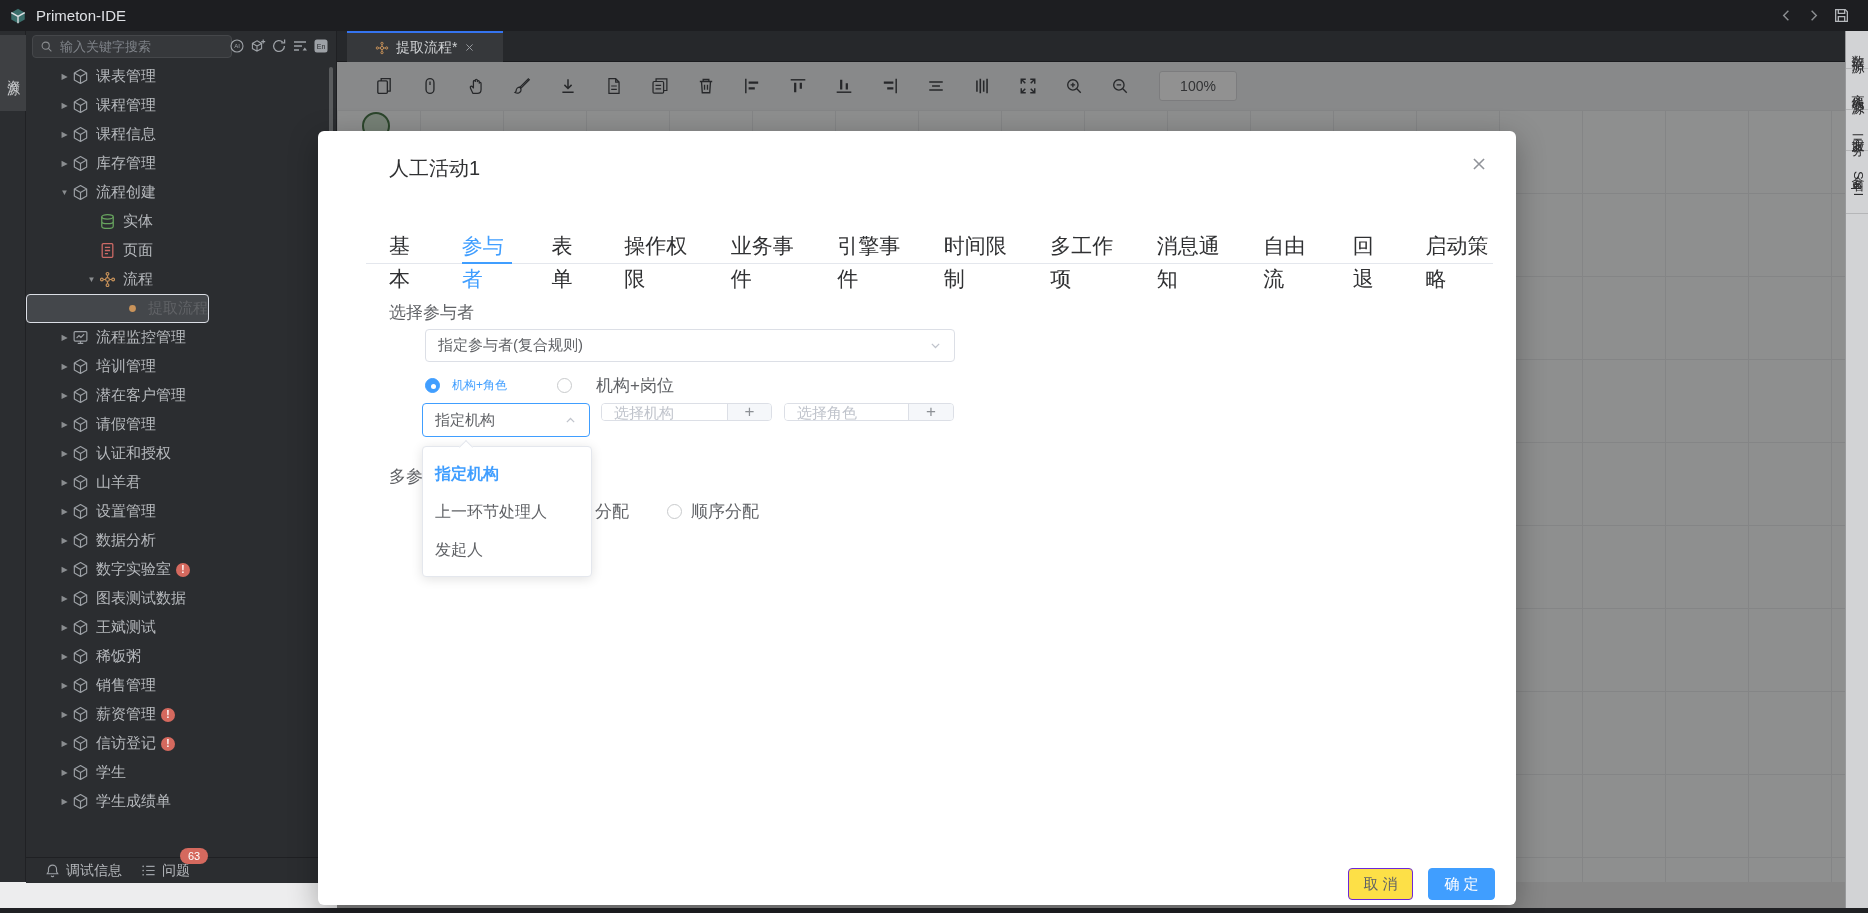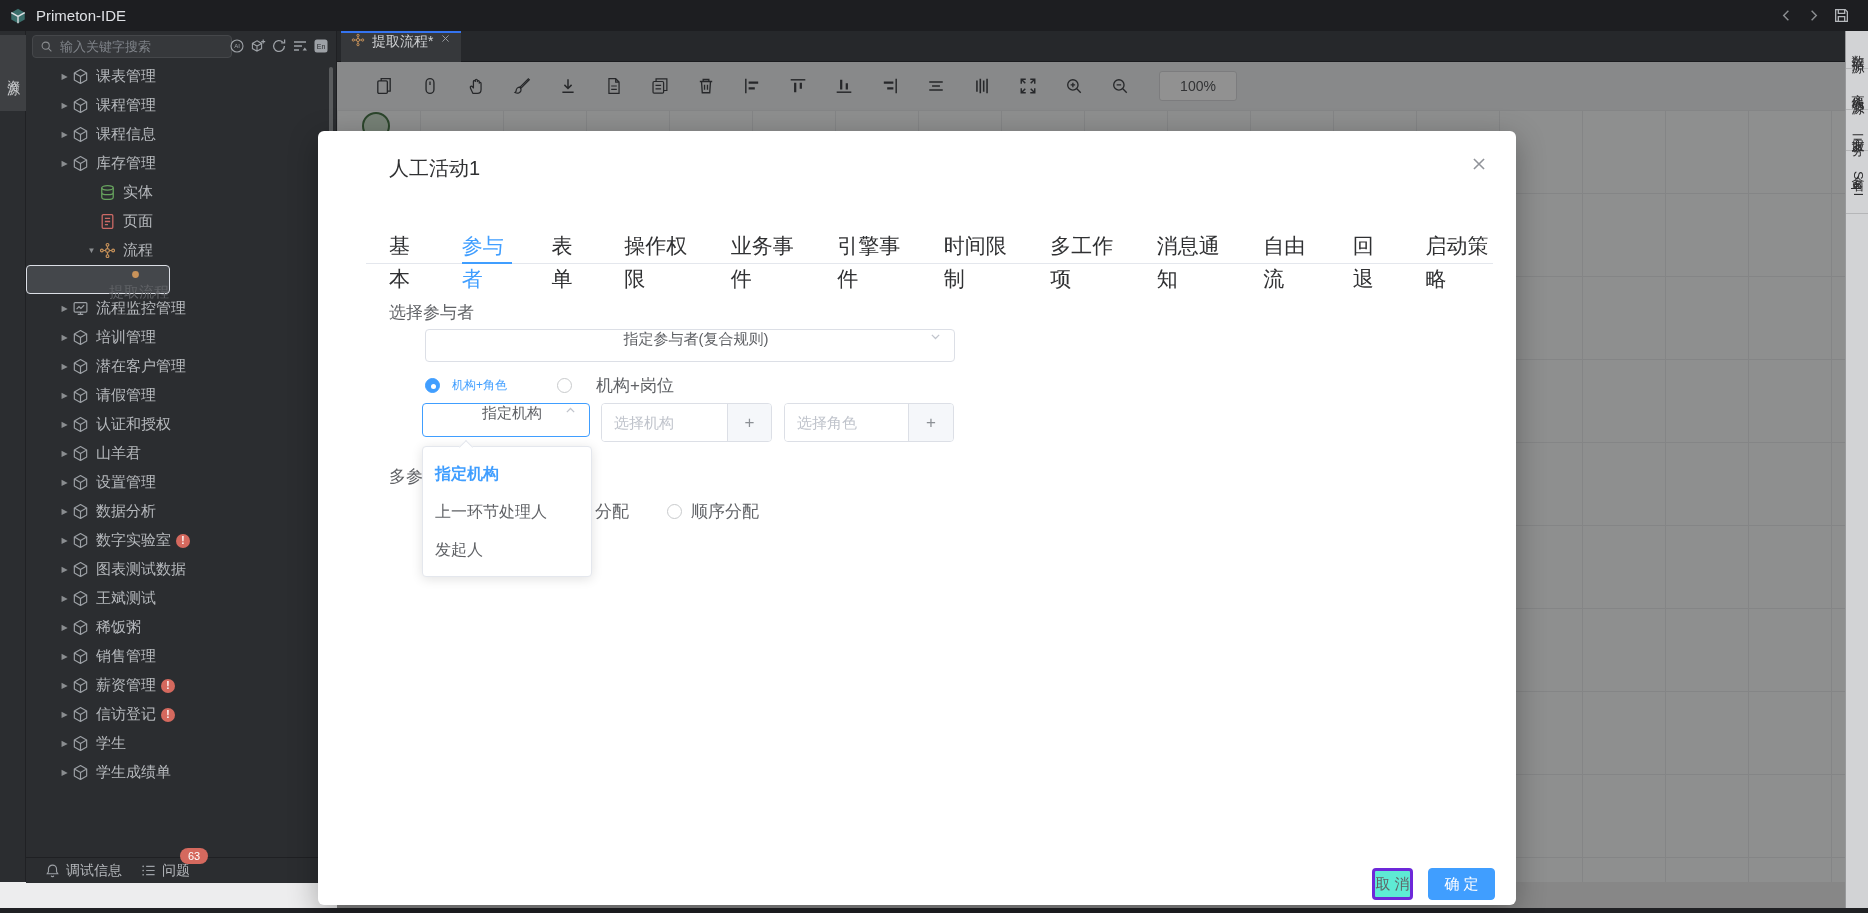--- a/index.html
+++ b/index.html
@@ -50,21 +50,21 @@
   
   .statusbar{position:absolute;left:0;top:882px;width:1868px;height:26px;background:#ededee;z-index:1;}
   .status-left{position:absolute;left:22px;top:4px;font-size:14px;color:#2f3133;z-index:7;}
   .status-right{position:absolute;left:1580px;top:4px;font-size:14px;color:#4a4a4a;display:flex;align-items:center;gap:6px;}
   .sdot{width:9px;height:9px;border-radius:50%;background:#2f7d32;}
   .bottom-band{position:absolute;left:0;top:908px;width:1868px;height:5px;background:#202124;z-index:9;}
 
   
   .editor{position:absolute;left:337px;top:31px;width:1508px;height:851px;}
   .tabbar{position:absolute;left:0;top:0;width:1508px;height:31px;background:#26282b;border-bottom:1px solid #1a1b1e;}
-  .etab{position:absolute;left:4px;top:0;height:31px;padding:0 10px;background:#36383b;border-top:2px solid #3574f0;display:flex;align-items:flex-start;gap:7px;color:#d0d2d4;font-size:14px;}
+  .etab{position:absolute;left:10px;top:0;height:31px;padding:0 28px;background:#36383b;border-top:2px solid #3574f0;display:flex;align-items:center;gap:7px;color:#d0d2d4;font-size:14px;}
   .etab .tico{width:14px;height:14px;color:#c9935a;}
   .etab .closeic{width:11px;height:11px;color:#9a9da1;}
 
   .toolbar{position:absolute;left:0;top:31px;width:1508px;height:48px;background:#f0f1f2;display:flex;align-items:center;padding-left:38px;gap:28px;}
   .toolbar .ticon{width:18px;height:18px;color:#43464a;flex:none;}
   .zoombox{width:78px;height:30px;background:#fff;border:1px solid #dadbdd;border-radius:3px;color:#595b5e;font-size:14px;display:flex;align-items:center;justify-content:center;margin-left:2px;}
 
   .canvas{position:absolute;left:0;top:79px;width:1508px;height:772px;background:#fafbfc;
     background-image:linear-gradient(#e9eaec 1px,transparent 1px),linear-gradient(90deg,#e9eaec 1px,transparent 1px);
     background-size:83px 83px;}
@@ -78,47 +78,47 @@
   .rtab{width:23px;color:#2c2c2e;font-size:13px;writing-mode:vertical-lr;letter-spacing:3px;display:flex;align-items:center;justify-content:center;padding:14px 0;border-bottom:1px solid #b5b6b8;}
 
   
   .dialog{position:absolute;left:318px;top:131px;width:1198px;height:774px;background:#fff;border-radius:6px;box-shadow:0 8px 30px rgba(0,0,0,.3);z-index:10;}
   .dlg-title{position:absolute;left:71px;top:24px;font-size:20px;color:#303133;}
   .dlg-close{position:absolute;right:28px;top:24px;width:18px;height:18px;color:#909399;cursor:pointer;}
   .dlg-tabs{position:absolute;left:48px;right:23px;top:98px;height:35px;border-bottom:1px solid #e4e7ed;display:flex;gap:39px;padding-left:23px;}
   .dtab{font-size:21px;color:#303133;line-height:33px;height:35px;cursor:pointer;}
   .dtab.active{color:#409eff;border-bottom:2px solid #409eff;}
   .dlg-label{position:absolute;left:71px;top:170px;font-size:17px;color:#606266;}
-  .sel{position:absolute;border:1px solid #dcdfe6;border-radius:4px;background:#fff;display:flex;align-items:center;color:#606266;font-size:15px;flex-direction:column;}
+  .sel{position:absolute;border:1px solid #dcdfe6;border-radius:4px;background:#fff;display:flex;align-items:center;color:#606266;font-size:15px;}
   .sel .chev{position:absolute;right:12px;width:13px;height:13px;color:#c0c4cc;}
   .sel-participant{left:107px;top:198px;width:530px;height:33px;padding-left:12px;}
   .radio-row{position:absolute;left:107px;top:243px;display:flex;align-items:center;gap:12px;}
   .radio{width:15px;height:15px;border-radius:50%;flex:none;}
   .radio.checked{background:#409eff;border:1px solid #409eff;position:relative;}
   .radio.checked::after{content:"";position:absolute;left:5px;top:5px;width:5px;height:5px;border-radius:50%;background:#fff;}
   .radio.un{background:#fff;border:1px solid #c8cacc;}
   .rlabel-on{color:#409eff;font-size:12px;margin-right:38px;}
   .rlabel-off{color:#606266;font-size:17px;margin-left:12px;}
   .sel-org{left:104px;top:272px;width:168px;height:34px;padding-left:12px;border-color:#409eff;}
-  .igroup{position:absolute;top:272px;height:39px;border:1px solid #dcdfe6;border-radius:4px;display:flex;overflow:hidden;}
+  .igroup{position:absolute;top:272px;height:18px;border:1px solid #dcdfe6;border-radius:4px;display:flex;overflow:hidden;}
   .igroup input{border:none;outline:none;font-size:15px;padding-left:12px;color:#606266;}
   .igroup input::placeholder{color:#c0c4cc;}
   .igroup .addbtn{border-left:1px solid #dcdfe6;background:#f5f7fa;color:#8c9095;font-size:17px;display:flex;align-items:center;justify-content:center;cursor:pointer;}
   .ig-org{left:283px;width:171px;}  .ig-org input{width:125px;} .ig-org .addbtn{width:45px;}
   .ig-role{left:466px;width:170px;} .ig-role input{width:123px;} .ig-role .addbtn{width:46px;}
   .multi-label{position:absolute;left:71px;top:334px;font-size:17px;color:#606266;z-index:1;}
   .assign-row{position:absolute;left:277px;top:369px;display:flex;align-items:center;font-size:17px;color:#606266;z-index:1;}
   .assign-row .radio{margin-left:38px;margin-right:9px;}
   .dropdown{position:absolute;left:104px;top:315px;width:170px;height:131px;background:#fff;border:1px solid #e4e7ed;border-radius:4px;box-shadow:0 2px 12px rgba(0,0,0,.12);z-index:2;padding:8px 0;}
   .dropdown::before{content:"";position:absolute;left:38px;top:-5px;width:9px;height:9px;background:#fff;border-left:1px solid #e4e7ed;border-top:1px solid #e4e7ed;transform:rotate(45deg);}
   .ditem{height:38px;line-height:38px;padding-left:12px;font-size:16px;color:#606266;cursor:pointer;}
   .ditem.selected{color:#409eff;font-weight:bold;}
   .dlg-footer{position:absolute;right:21px;bottom:5px;display:flex;gap:15px;}
   .btn{height:32px;border-radius:4px;font-size:15px;display:flex;align-items:center;justify-content:center;cursor:pointer;}
-  .btn-cancel{width:41px;background:#5eead4;border:3px solid #6d28d9;color:#606266;}
+  .btn-cancel{width:65px;background:#fde047;border:1px solid #6d28d9;color:#606266;}
   .btn-confirm{width:67px;background:#409eff;border:1px solid #409eff;color:#fff;}
 
   svg{display:block;width:100%;height:100%;}
 </style>
 </head>
 <body>
 
 <div class="app">
 
   <div class="titlebar">
@@ -234,20 +234,30 @@
         <div class="trow lv1">
           <span class="arr" data-arrow="collapsed"></span>
           <span class="tico">
             <svg viewBox="0 0 16 16" fill="none" stroke="currentColor" stroke-width="1.1" stroke-linejoin="round">
               <path d="M8 1.4 13.8 4.7v6.6L8 14.6 2.2 11.3V4.7Z M2.2 4.7 8 8l5.8-3.3 M8 8v6.6"></path>
             </svg>
           </span>
           <span class="tlb">库存管理</span>
 
         </div>
+        <div class="trow lv1">
+          <span class="arr" data-arrow="expanded"></span>
+          <span class="tico">
+            <svg viewBox="0 0 16 16" fill="none" stroke="currentColor" stroke-width="1.1" stroke-linejoin="round">
+              <path d="M8 1.4 13.8 4.7v6.6L8 14.6 2.2 11.3V4.7Z M2.2 4.7 8 8l5.8-3.3 M8 8v6.6"></path>
+            </svg>
+          </span>
+          <span class="tlb">流程创建</span>
+
+        </div>
         <div class="trow lv2">
           <span class="arr" data-arrow="none"></span>
           <span class="tico" style="color: rgb(103, 163, 94);">
             <svg viewBox="0 0 16 16" fill="none" stroke="currentColor" stroke-width="1.2">
               <ellipse cx="8" cy="3.6" rx="5.4" ry="2.1"></ellipse>
               <path d="M2.6 3.6v8.8c0 1.2 2.4 2.1 5.4 2.1s5.4-.9 5.4-2.1V3.6M2.6 8c0 1.2 2.4 2.1 5.4 2.1S13.4 9.2 13.4 8"></path>
             </svg>
           </span>
           <span class="tlb">实体</span>
 

